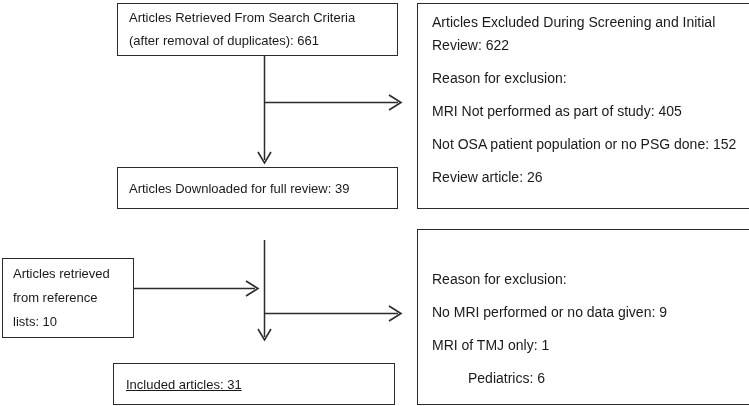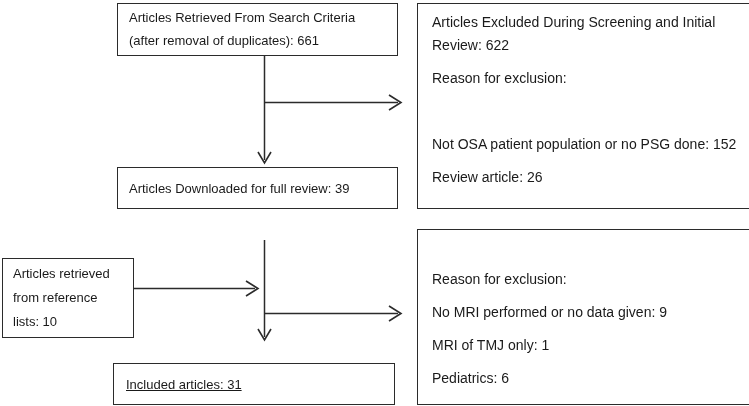--- a/index.html
+++ b/index.html
@@ -96,24 +96,25 @@
   </div>
 
   <div class="box" style="left:113px; top:363px; width:282px; height:42px;">
     <div class="box-text" style="left:12px; top:8px;text-decoration:underline;">Included articles: 31</div>
   </div>
 
   <div class="box" style="left:417px; top:3px; width:340px; height:206px;">
     <div class="panel-line" style="top:10px;">Articles Excluded During Screening and Initial</div>
     <div class="panel-line" style="top:33px;">Review: 622</div>
     <div class="panel-line" style="top:66px;">Reason for exclusion:</div>
+    <div class="panel-line" style="top:99px;">MRI Not performed as part of study: 405</div>
     <div class="panel-line" style="top:132px;">Not OSA patient population or no PSG done: 152</div>
     <div class="panel-line" style="top:165px;">Review article: 26</div>
   </div>
 
   <div class="box" style="left:417px; top:229px; width:340px; height:176px;">
     <div class="panel-line" style="top:41px;">Reason for exclusion:</div>
     <div class="panel-line" style="top:74px;">No MRI performed or no data given: 9</div>
     <div class="panel-line" style="top:107px;">MRI of TMJ only: 1</div>
-    <div class="panel-line" style="top:140px;">Pediatrics: 6</div>
+    <div class="panel-line" style="top:140px;margin-left:36px;">Pediatrics: 6</div>
   </div>
 
 </div>
 
 </body></html>

